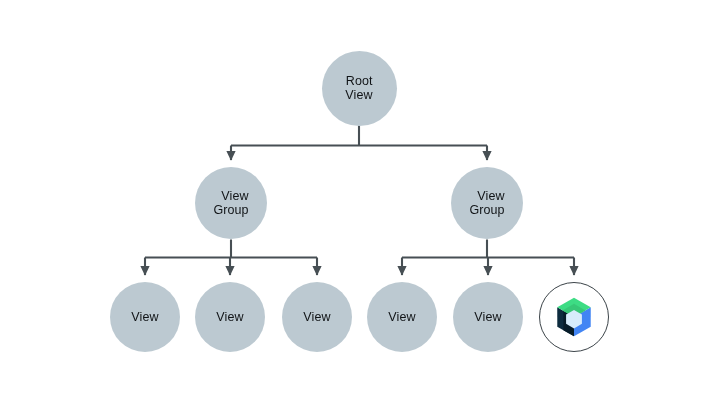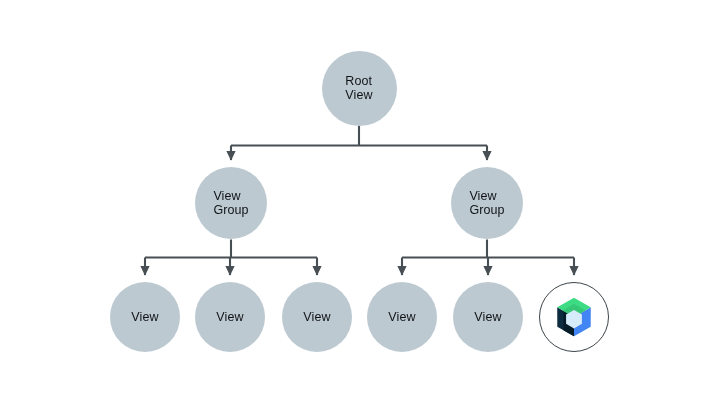--- a/index.html
+++ b/index.html
@@ -21,21 +21,21 @@
     top: 0;
     width: 720px;
     height: 405px;
   }
   .node {
     position: absolute;
     border-radius: 50%;
     display: flex;
     align-items: center;
     justify-content: center;
-    text-align: left;
+    text-align: right;
     box-sizing: border-box;
   }
   .node-fill {
     background: #bcc9d1;
   }
   .node-label {
     font-size: 12.5px;
     line-height: 14.5px;
     color: #111417;
     white-space: pre-line;

